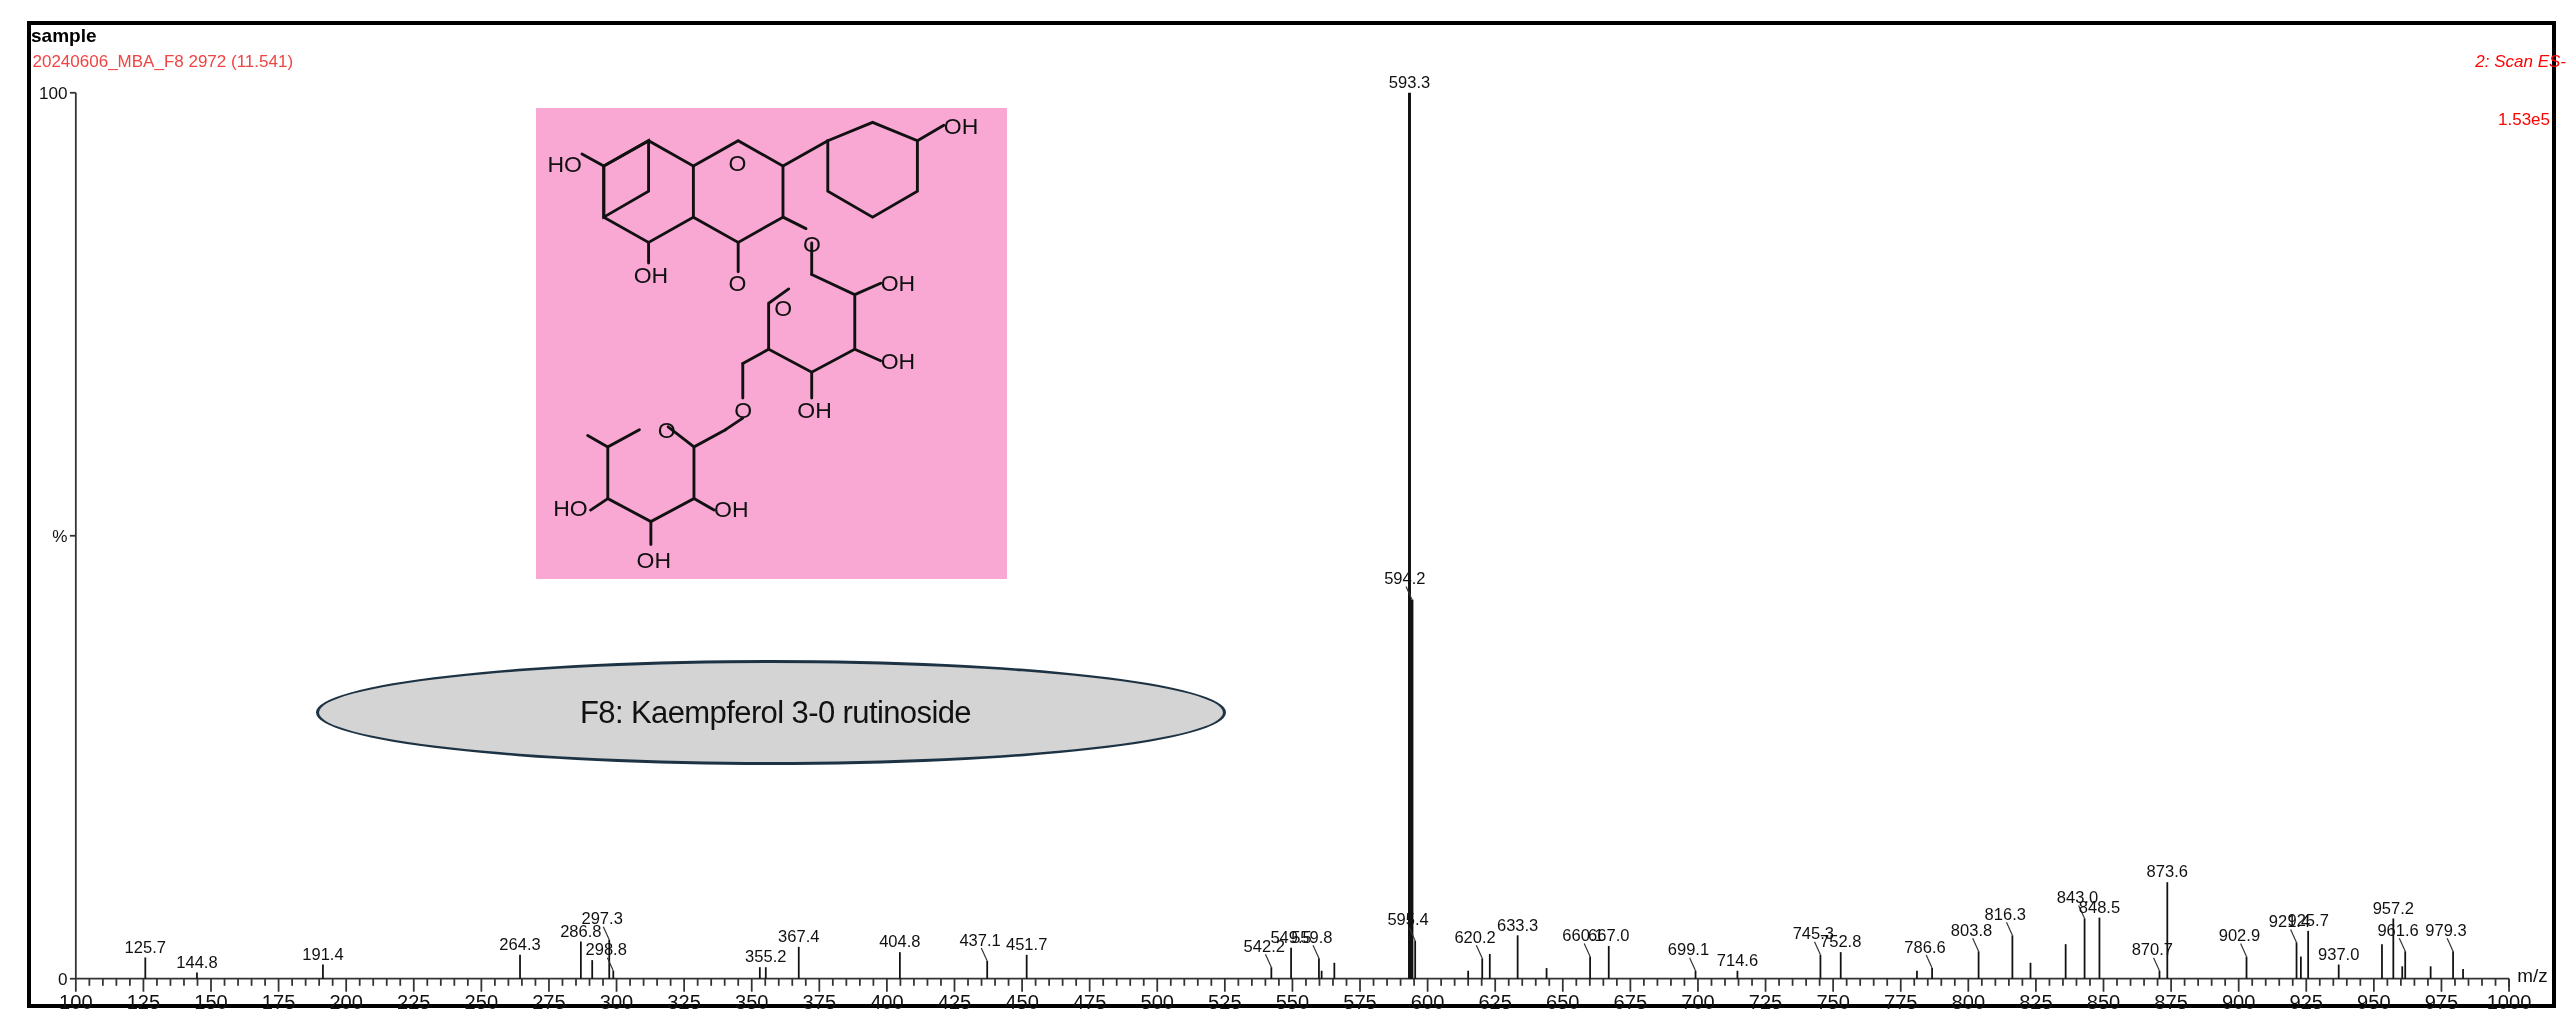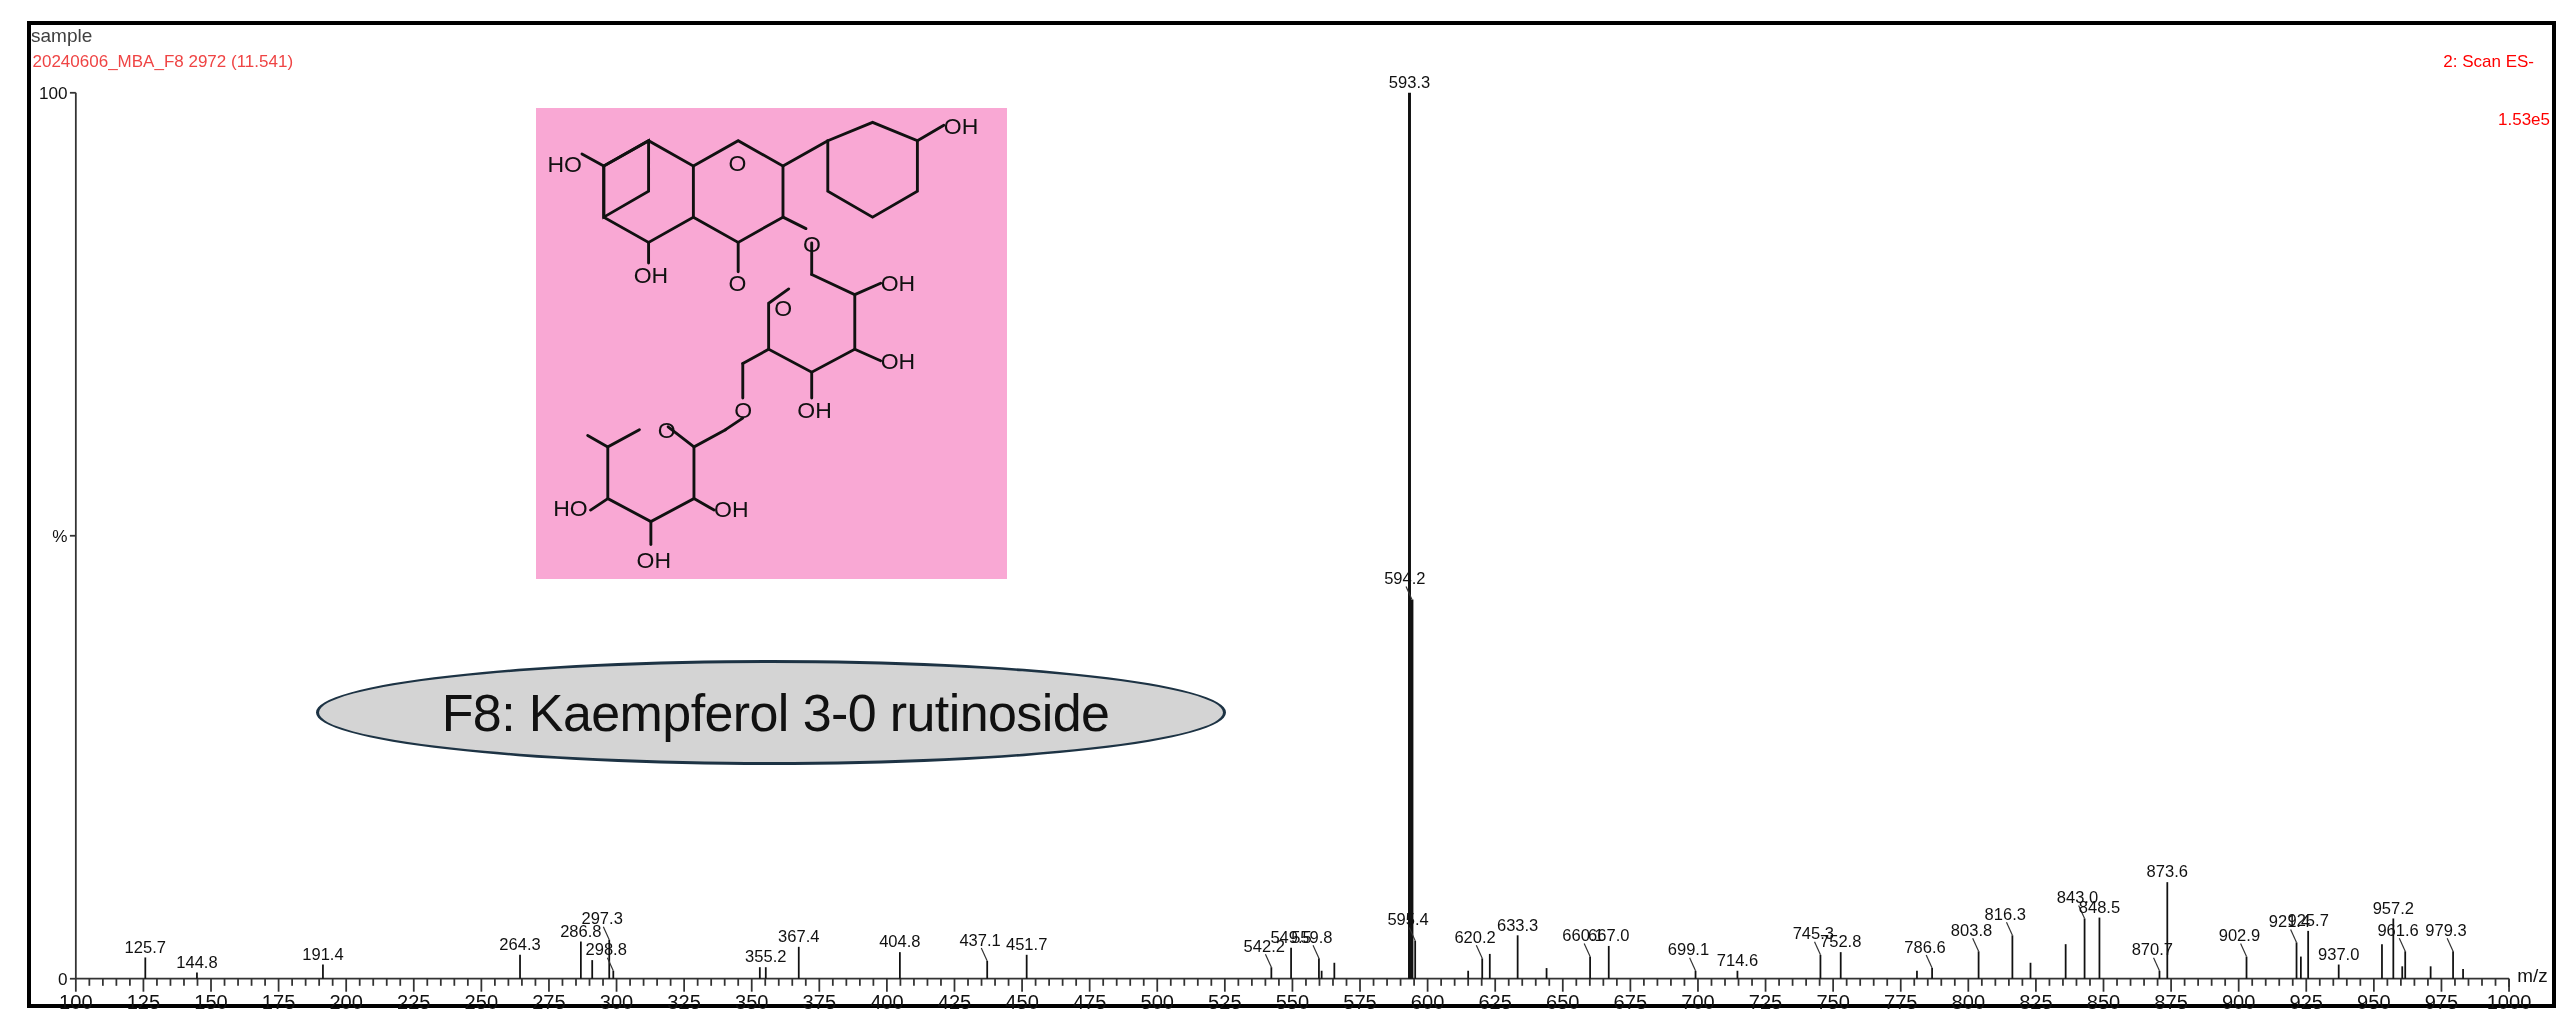--- a/index.html
+++ b/index.html
@@ -1,26 +1,26 @@
 <!DOCTYPE html>
 <html style="font-size:9.5px"><head>
 <meta charset="utf-8">
 <style>
   html, body { margin:0; padding:0; background:#ffffff; }
   body { width:2576px; height:1026px; position:relative; overflow:hidden; font-family:"Liberation Sans", sans-serif; }
   #frame { position:absolute; left:26.6px; top:20.7px; width:2529px; height:987px; border:4.1px solid #000; box-sizing:border-box; }
   .hdr { position:absolute; font-family:"Liberation Sans", sans-serif; white-space:nowrap; }
-  #sample { left:31px; top:25px; color:#404040; font-weight:normal; font-size:19px; }
+  #sample { left:31px; top:25px; color:#000000; font-weight:bold; font-size:19px; }
   #run { left:32.5px; top:52px; color:#ef4444; font-size:17px; }
-  #scan { right:42px; top:52px; color:#ff0000; font-size:17px; text-align:center; }
+  #scan { right:10px; top:52px; color:#ff0000; font-size:17px; text-align:center;font-style:italic; }
   #scale { right:26px; top:70px; color:#ff0000; font-size:17px; text-align:right;margin-top:40px; }
   #chart { position:absolute; left:0; top:0; }
   #structure { position:absolute; left:536px; top:108px; width:471px; height:471px; background:#f9a8d4; }
   #label-ellipse { position:absolute; left:316px; top:660px; width:910px; height:105px; border-radius:50%; background:#d4d4d4; border:3px solid #1d3344; box-sizing:border-box; display:flex; align-items:center; justify-content:center; }
-  #label-ellipse span { font-family:"Liberation Sans", sans-serif; font-size:52px; color:#111; letter-spacing:-0.6px;margin-left:9px; }
+  #label-ellipse span { font-family:"Liberation Sans", sans-serif; font-size:31px; color:#111; letter-spacing:-0.6px;margin-left:9px; }
   svg text { font-family:"Liberation Sans", sans-serif; }
 </style>
 </head>
 <body>
 
 <div id="frame"></div>
 
 <div class="hdr" id="sample">sample</div>
 <div class="hdr" id="run">20240606_MBA_F8 2972 (11.541)</div>
 <div class="hdr" id="scan">2: Scan ES-</div>

